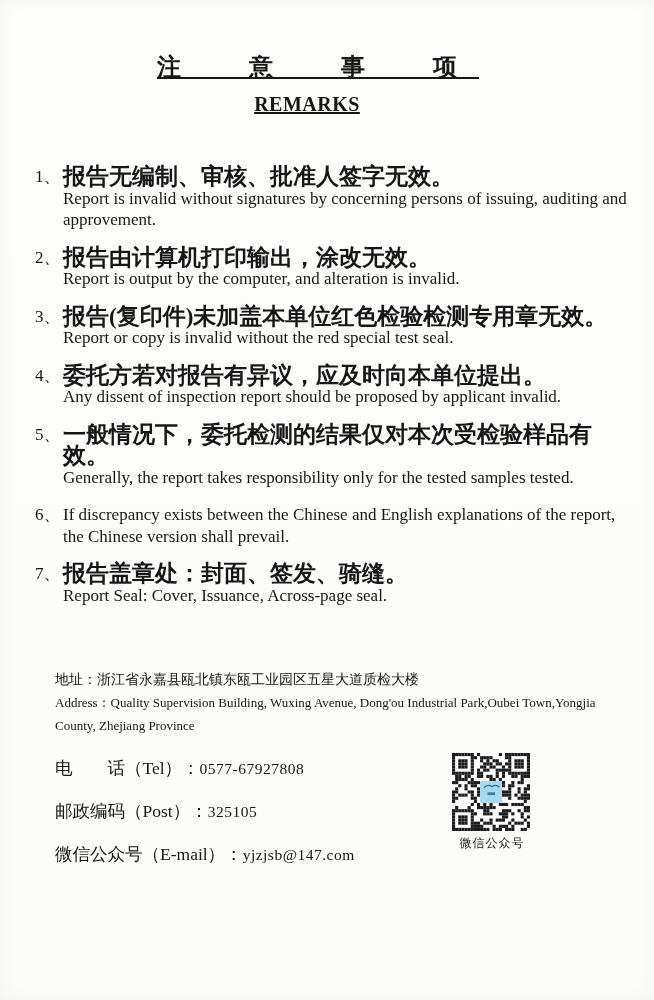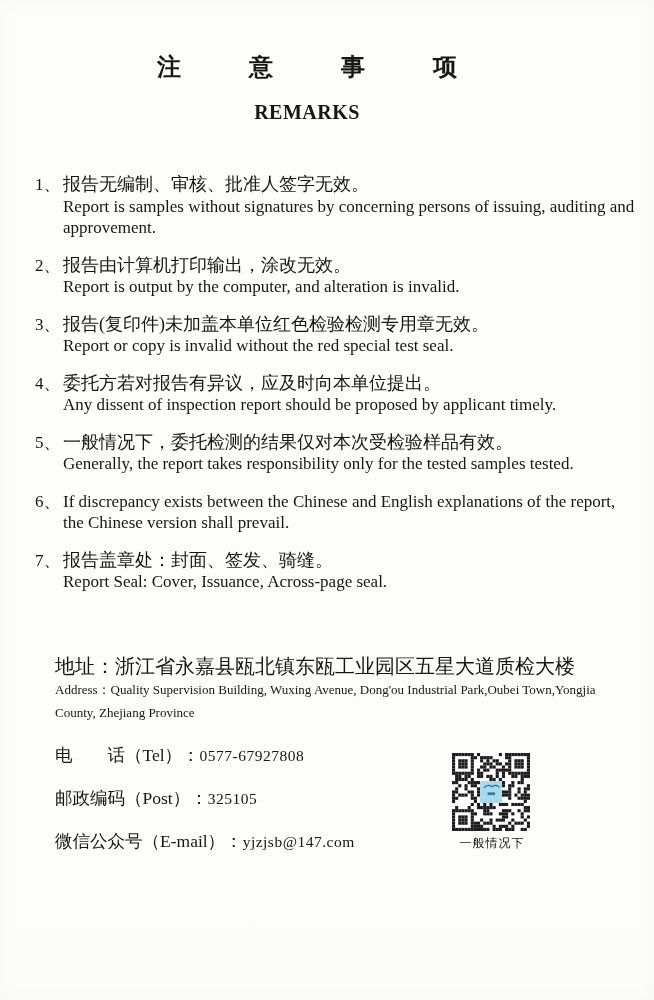--- a/index.html
+++ b/index.html
@@ -11,54 +11,54 @@
     -webkit-font-smoothing:antialiased;
   }
   .page {
     position:relative;
     width:654px; height:1000px;
     overflow:hidden;
     background:linear-gradient(180deg,#fdfdfc 0%,#fcfcfb 100%);
     box-shadow:inset 0 0 18px rgba(0,0,0,0.03);
   }
   
-  .header { width:614px; text-align:center; }
+  .header { width:614px; text-align:center;text-decoration:underline; }
   .title-zh {
     margin:52px 0 0 0;
     font-size:24px; line-height:30px;
     font-weight:700;
     letter-spacing:22px; margin-right:-22px;
     white-space:nowrap;
   }
   .title-en {
-    margin:18px 0 0 0;
+    margin:10px 0 0 0;
     font-size:20px; line-height:24px;
     font-weight:700;
     letter-spacing:0.5px;
   }
   .remarks { margin:50px 18px 0 35px; }
   .remark-item {
     position:relative;
     padding-left:28px;
     margin-bottom:16px;
     line-height:21.5px;
   }
   .remark-item .num {
     position:absolute; left:0; top:0;
     font-size:17px;
   }
-  .remark-item .zh { display:block; font-size:18px; }
+  .remark-item .zh { display:block; font-size:23px;font-weight:bold; }
   .remark-item .en { display:block; font-size:17px; }
 
   .footer {
     margin:62px 24px 0 55px;
     width:575px;
     position:relative;
   }
-  .addr-zh { font-size:20px; line-height:23px; }
+  .addr-zh { font-size:14px; line-height:23px; }
   .addr-en { font-size:13px;  line-height:23px; }
   .contact-row { margin-top:20px; line-height:22px; white-space:nowrap; }
   .contact-row:first-of-type { margin-top:15px; }
   .contact-label { font-size:17.5px; }
   .contact-value {
     font-family:Liberation Serif, serif;
     font-size:15.5px; letter-spacing:0.5px;
   }
   .qr-block {
     position:absolute;
@@ -81,36 +81,36 @@
 
   <div class="header">
     <h1 class="title-zh">注　意　事　项</h1>
     <div class="title-en">REMARKS</div>
   </div>
 
   <div class="remarks">
     <div class="remark-item">
       <span class="num">1、</span>
       <span class="zh">报告无编制、审核、批准人签字无效。</span>
-      <span class="en">Report is samples without signatures by concerning persons of issuing, auditing and approvement.</span>
+      <span class="en">Report is invalid without signatures by concerning persons of issuing, auditing and approvement.</span>
     </div>
     <div class="remark-item">
       <span class="num">2、</span>
       <span class="zh">报告由计算机打印输出，涂改无效。</span>
       <span class="en">Report is output by the computer, and alteration is invalid.</span>
     </div>
     <div class="remark-item">
       <span class="num">3、</span>
       <span class="zh">报告(复印件)未加盖本单位红色检验检测专用章无效。</span>
       <span class="en">Report or copy is invalid without the red special test seal.</span>
     </div>
     <div class="remark-item">
       <span class="num">4、</span>
       <span class="zh">委托方若对报告有异议，应及时向本单位提出。</span>
-      <span class="en">Any dissent of inspection report should be proposed by applicant timely.</span>
+      <span class="en">Any dissent of inspection report should be proposed by applicant invalid.</span>
     </div>
     <div class="remark-item">
       <span class="num">5、</span>
       <span class="zh">一般情况下，委托检测的结果仅对本次受检验样品有效。</span>
       <span class="en">Generally, the report takes responsibility only for the tested samples tested.</span>
     </div>
     <div class="remark-item">
       <span class="num">6、</span>
       <span class="en">If discrepancy exists between the Chinese and English explanations of the report, the Chinese version shall prevail.</span>
     </div>
@@ -437,16 +437,16 @@
           <rect x="53.04" y="74.88" width="3.12" height="3.12"></rect>
           <rect x="56.16" y="74.88" width="3.12" height="3.12"></rect>
           <rect x="59.28" y="74.88" width="3.12" height="3.12"></rect>
           <rect x="68.64" y="74.88" width="3.12" height="3.12"></rect>
           <rect x="71.76" y="74.88" width="3.12" height="3.12"></rect>
         </g>
         <rect x="28.08" y="28.08" width="21.84" height="21.84" fill="#a8d9ee" rx="1.5"></rect>
         <path d="M 31.823999999999998 34.943999999999996 q 3.7439999999999998 -4.367999999999999 8.112 -1.2480000000000002 q 4.367999999999999 -2.8080000000000003 7.4879999999999995 0.6240000000000001" stroke="#2a6e8f" stroke-width="1.2" fill="none"></path>
         <rect x="35.568000000000005" y="39.312" width="7.4879999999999995" height="2.8080000000000003" fill="#3a7ea0"></rect>
       </svg>
-    <div class="qr-caption">一般情况下</div>
+    <div class="qr-caption">微信公众号</div>
   </div>
 
 </div>
 
 </body></html>

